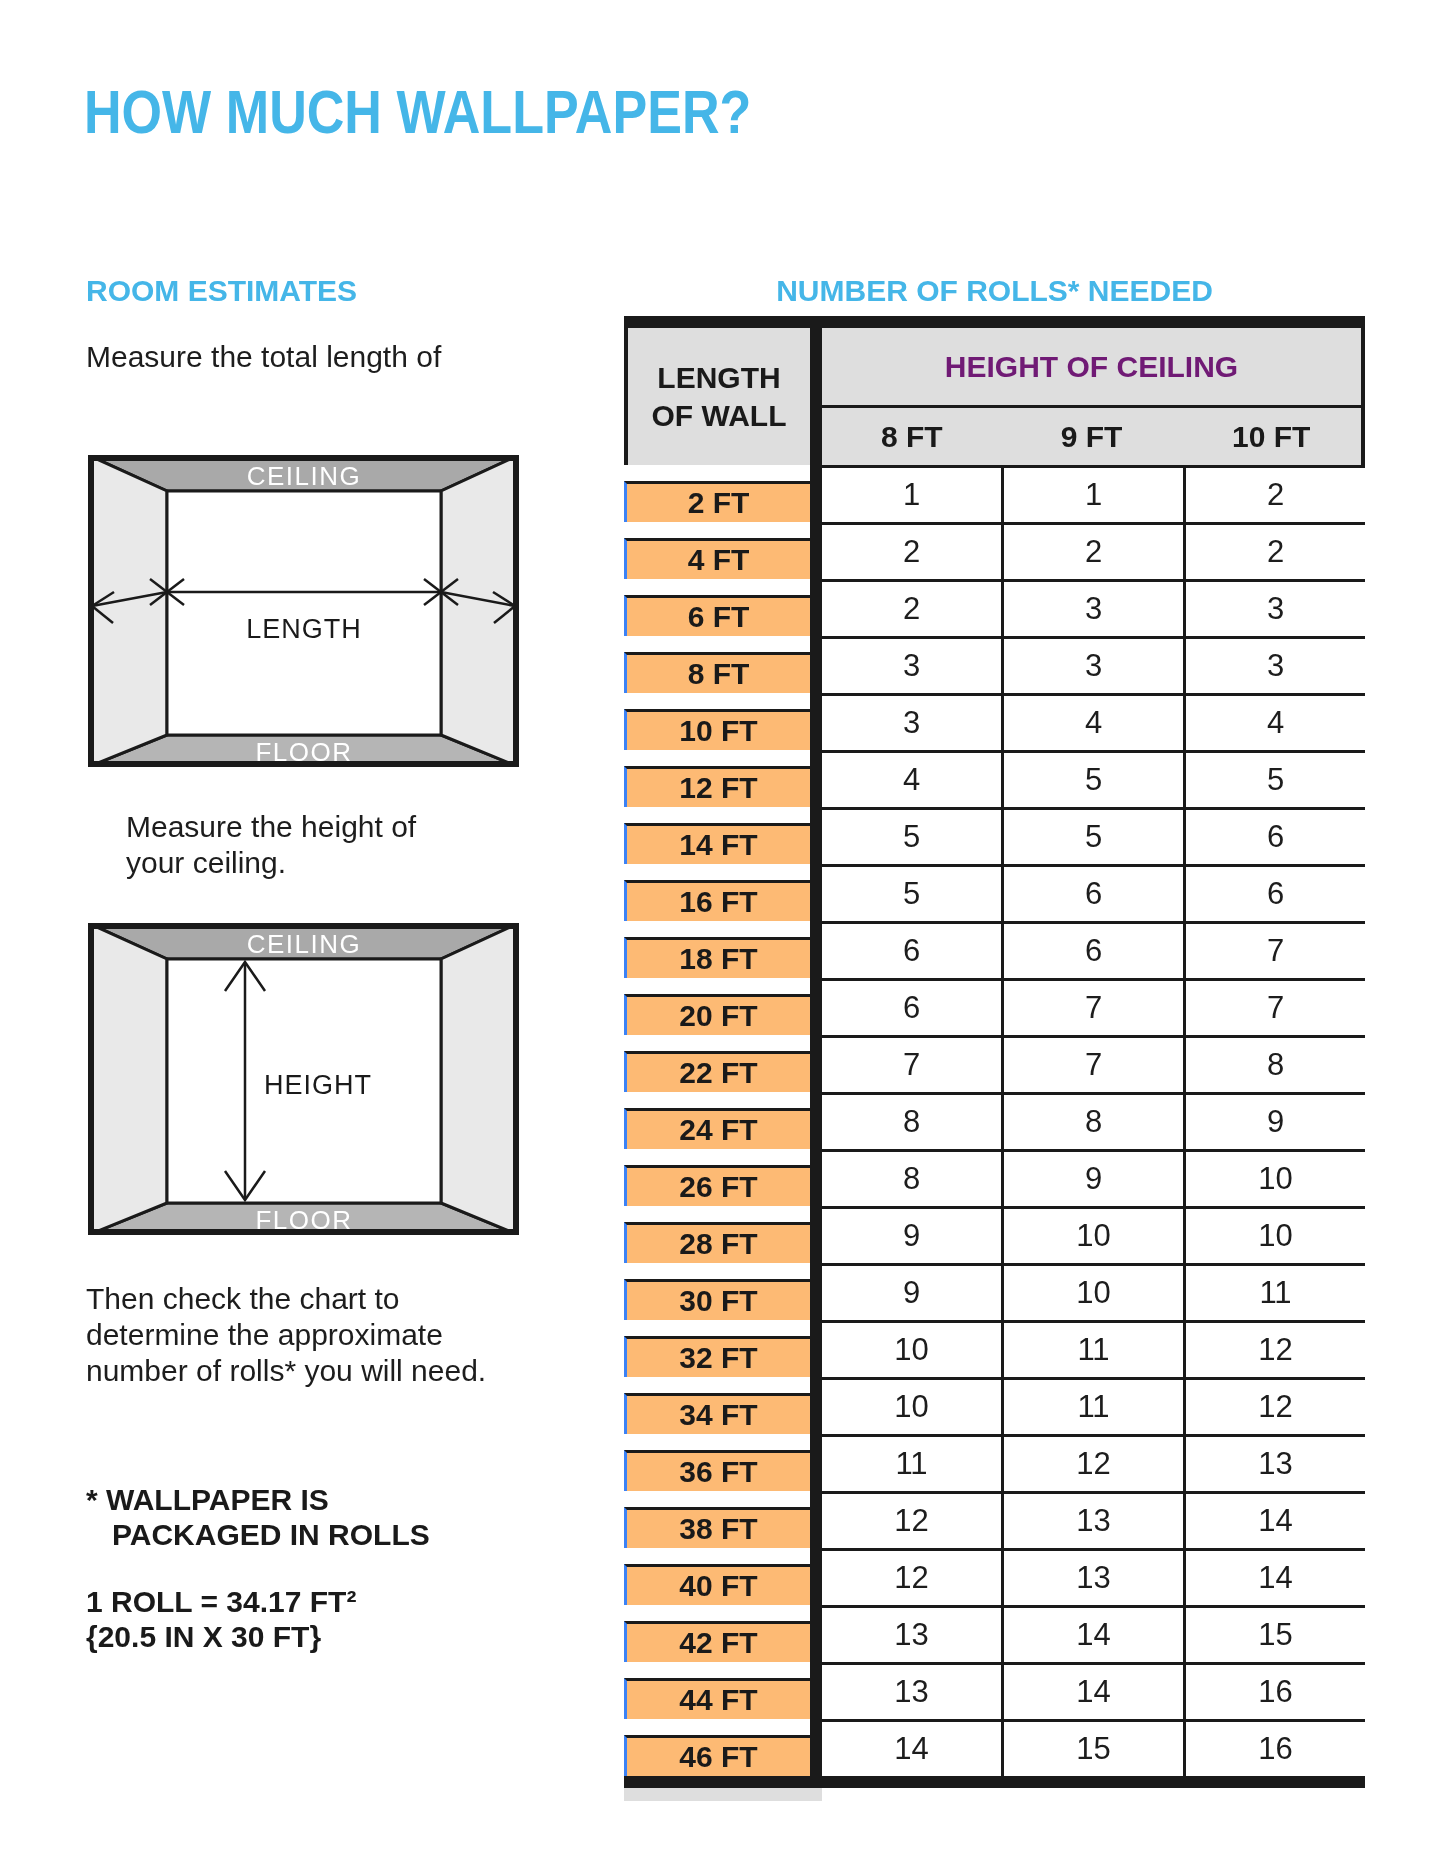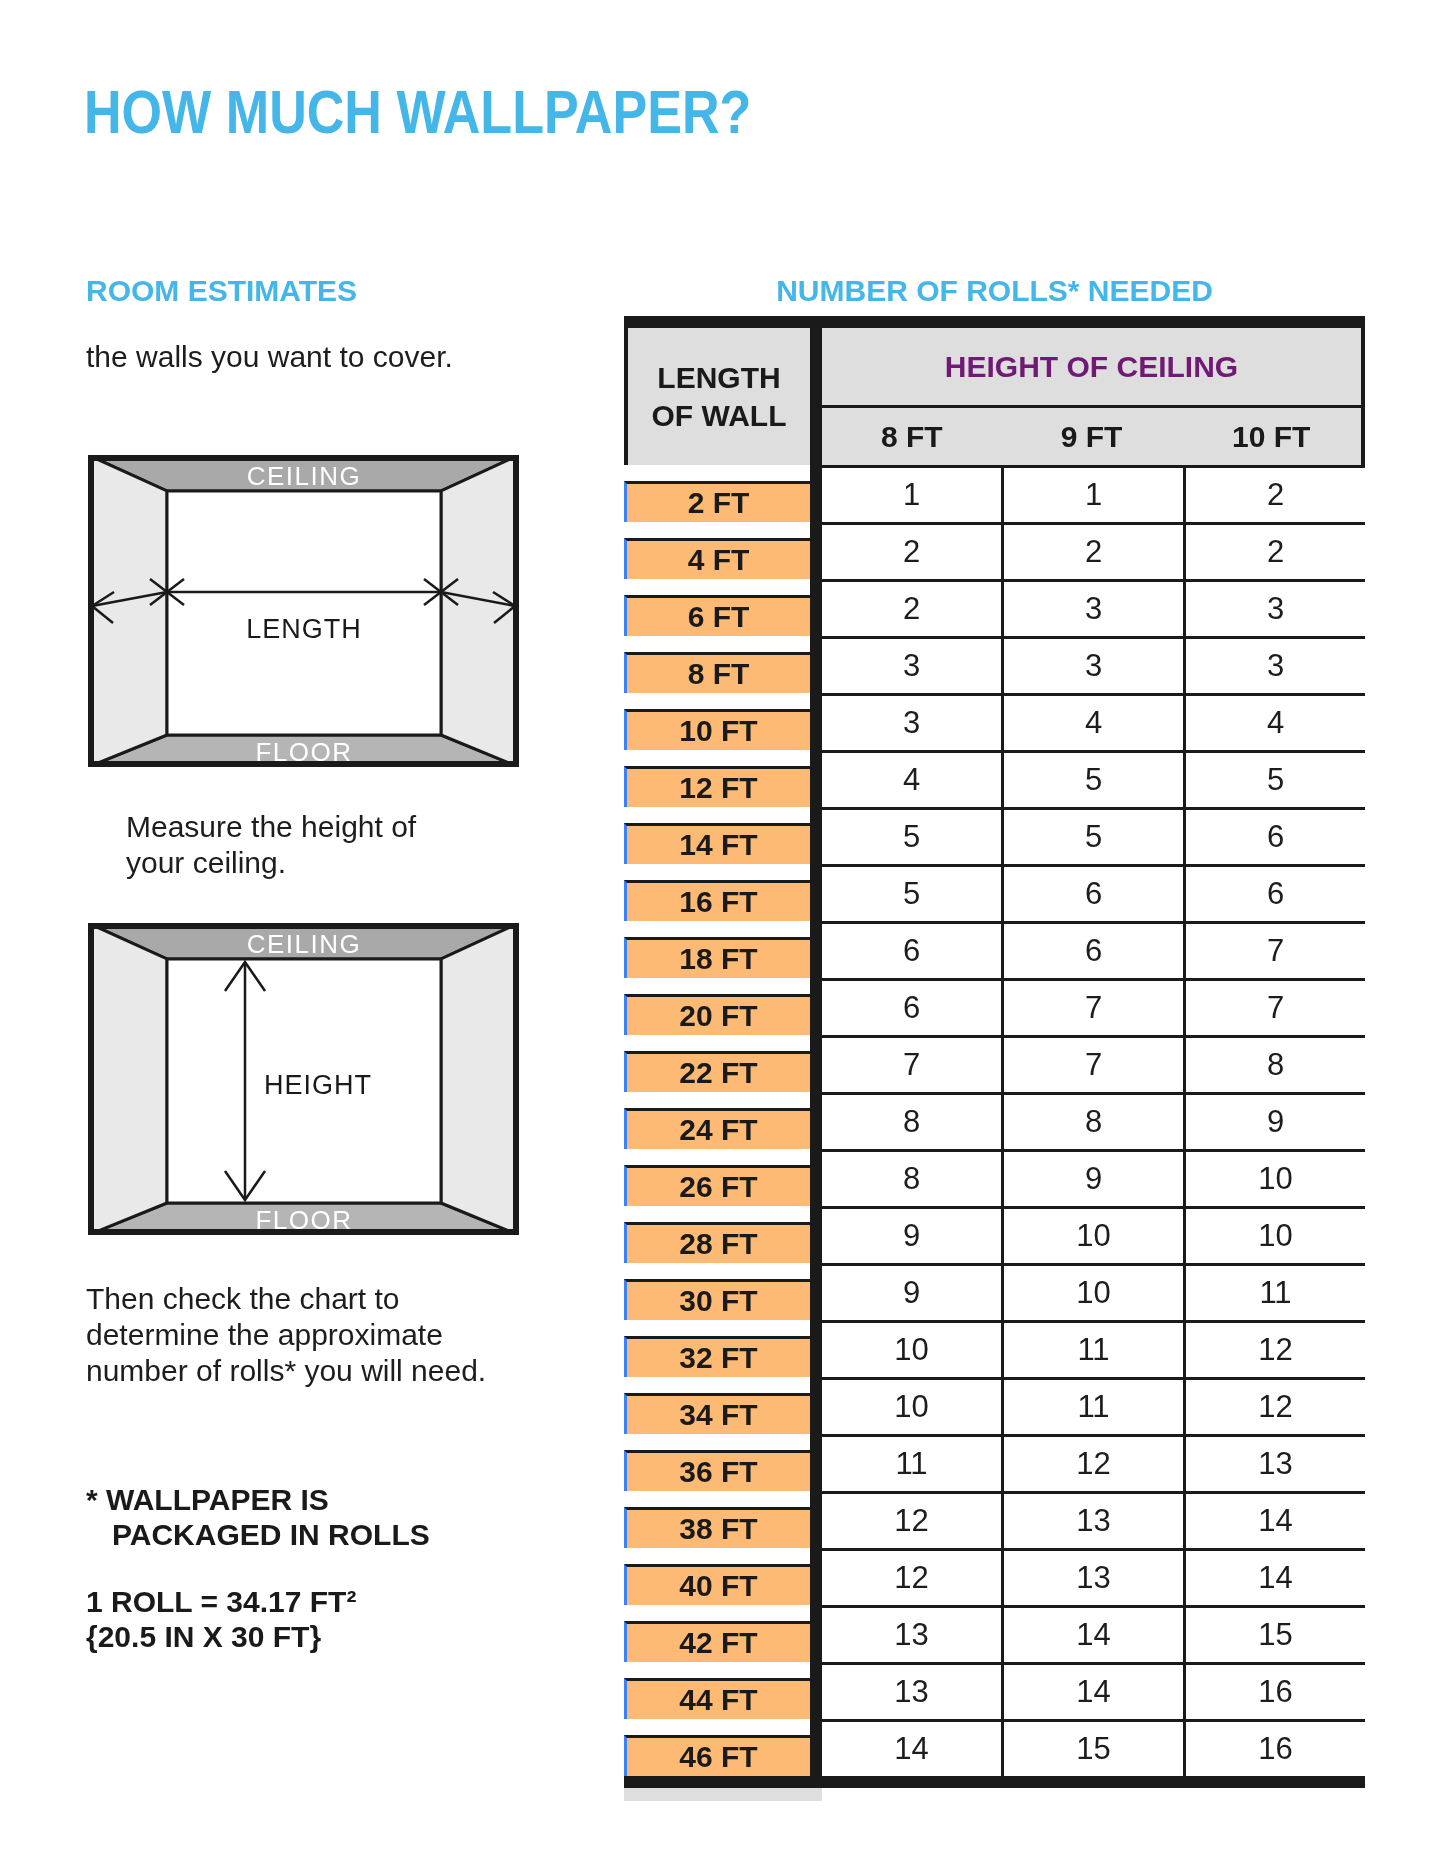--- a/index.html
+++ b/index.html
@@ -88,21 +88,21 @@
 <body>
 
 <div class="page">
 
   <div class="title">HOW MUCH WALLPAPER?</div>
 
   <div class="sec-heading left-heading">ROOM ESTIMATES</div>
   <div class="sec-heading right-heading">NUMBER OF ROLLS* NEEDED</div>
 
   <div class="para para1">
-    <div>the walls you want to cover.</div>
+    <div>Measure the total length of</div>
   </div>
 
   <svg class="diagram diagram1" viewBox="0 0 431 312">
     <polygon points="0,0 431,0 353,36 79,36" fill="#a9a9a9" stroke="#1a1a1a" stroke-width="3"></polygon>
     <polygon points="0,312 79,280 353,280 431,312" fill="#b5b5b5" stroke="#1a1a1a" stroke-width="3"></polygon>
     <polygon points="0,0 79,36 79,280 0,312" fill="#e9e9e9" stroke="#1a1a1a" stroke-width="3"></polygon>
     <polygon points="431,0 353,36 353,280 431,312" fill="#e9e9e9" stroke="#1a1a1a" stroke-width="3"></polygon>
     <rect x="79" y="36" width="274" height="244" fill="#ffffff" stroke="#1a1a1a" stroke-width="3"></rect>
     <rect x="3" y="3" width="425" height="306" fill="none" stroke="#1a1a1a" stroke-width="6"></rect>
     <g stroke="#1a1a1a" stroke-width="2.5">

